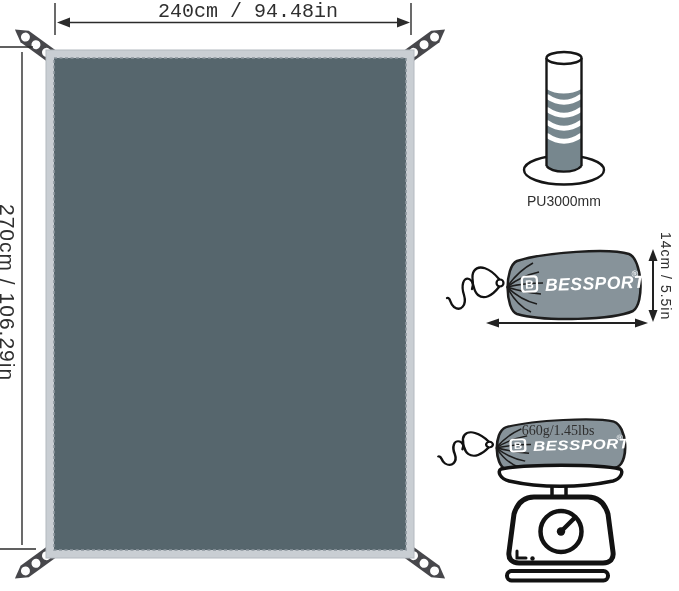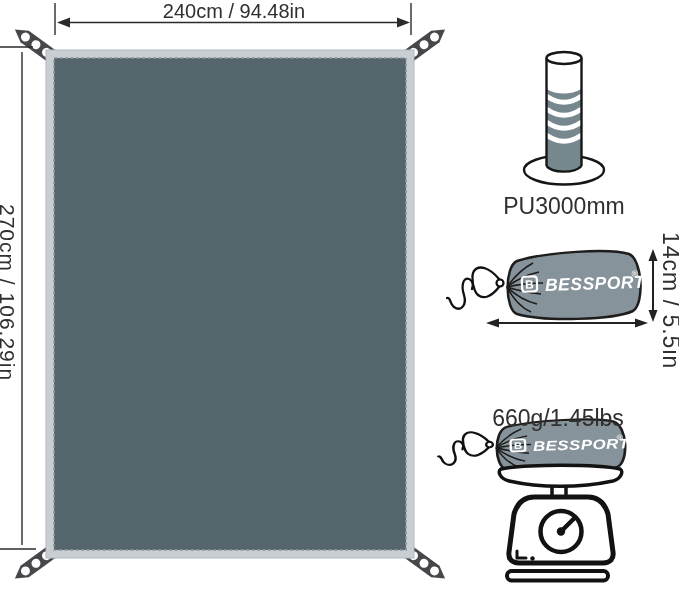--- a/index.html
+++ b/index.html
@@ -7,26 +7,26 @@
     position:relative;
     width:679px;height:591px;
     background:#ffffff;
     font-family:"Liberation Sans", sans-serif;
     overflow:hidden;
   }
   .canvas svg{position:absolute;left:0;top:0;}
   .label{
     position:absolute;
     color:#2f2f2f;
-    font-size:23px;
+    font-size:14px;
     line-height:1.15;
     white-space:nowrap;
   }
   .label.center{text-align:center;}
-  .label.big{font-size:20px;}
+  .label.big{font-size:20px;font-family:Liberation Mono, monospace;}
   .vlabel{
     writing-mode:vertical-rl;
     text-orientation:mixed;
     letter-spacing:1px;
   }
   .vlabel.left-dim{font-size:21px;}
 </style>
 </head>
 <body>
 
@@ -162,15 +162,15 @@
 
   <div class="label big center" style="left:158px; top:0px; width:152px;">240cm / 94.48in</div>
 
   <div class="label vlabel left-dim" style="left:-5px; top:204px;">270cm / 106.29in</div>
 
   <div class="label center" style="left:489px; top:193px; width:150px;">PU3000mm</div>
 
   <div class="label vlabel" style="left:658px; top:232px;">14cm / 5.5in</div>
 
 
-  <div class="label center" style="left:482px; top:405px; width:152px;">660g/1.45lbs</div>
+  <div class="label center" style="left:482px; top:423px; width:152px;font-family:Liberation Serif, serif;">660g/1.45lbs</div>
 
 </div>
 
 </body></html>

